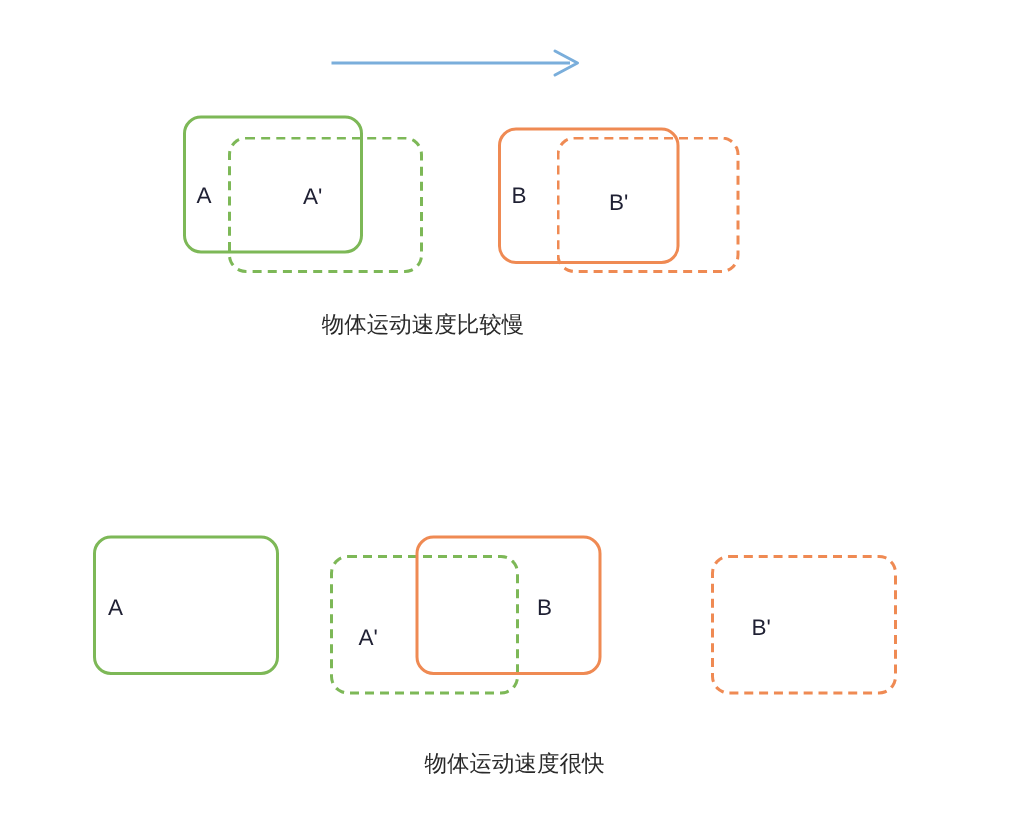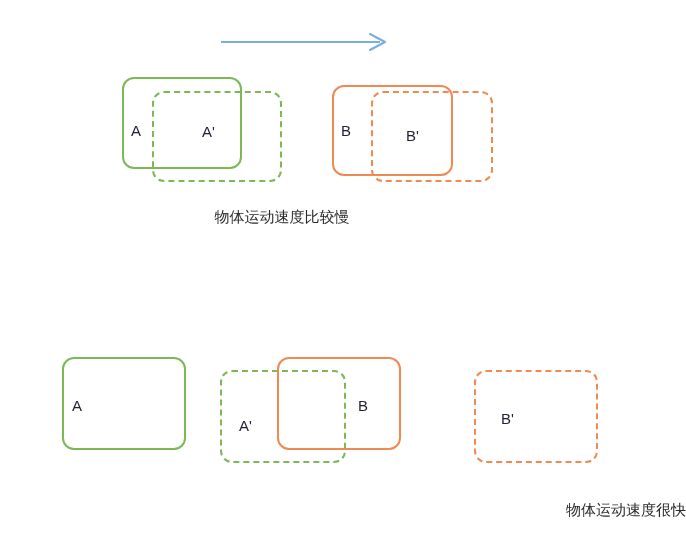--- a/index.html
+++ b/index.html
@@ -80,21 +80,21 @@
   #box-bot-a        { left: 62px;  top: 357px; width: 124px; height: 93px; border-width: 2px; }
   #box-bot-a-prime  { left: 220px; top: 370px; width: 126px; height: 93px; border-width: 2px; }
   #box-bot-b        { left: 277px; top: 357px; width: 124px; height: 93px; border-width: 2px; }
   #box-bot-b-prime  { left: 474px; top: 370px; width: 124px; height: 93px; border-width: 2px; }
 
   #label-bot-a       { left: 72px;  top: 398px; }
   #label-bot-a-prime { left: 239px; top: 418px; }
   #label-bot-b       { left: 358px; top: 398px; }
   #label-bot-b-prime { left: 501px; top: 411px; }
 
-  #caption-fast { left: 0; top: 502px; width: 686px; text-align: right; }
+  #caption-fast { left: 0; top: 502px; width: 686px; }
 </style>
 </head>
 <body>
 
 <div id="canvas">
 
   <svg id="arrow-svg" viewBox="0 0 180 28" xmlns="http://www.w3.org/2000/svg">
     <line x1="6" y1="14" x2="165" y2="14" stroke="#7aaedb" stroke-width="2"></line>
     <polyline points="155,6 170,14 155,22" fill="none" stroke="#7aaedb" stroke-width="2" stroke-linecap="round" stroke-linejoin="round"></polyline>
   </svg>

